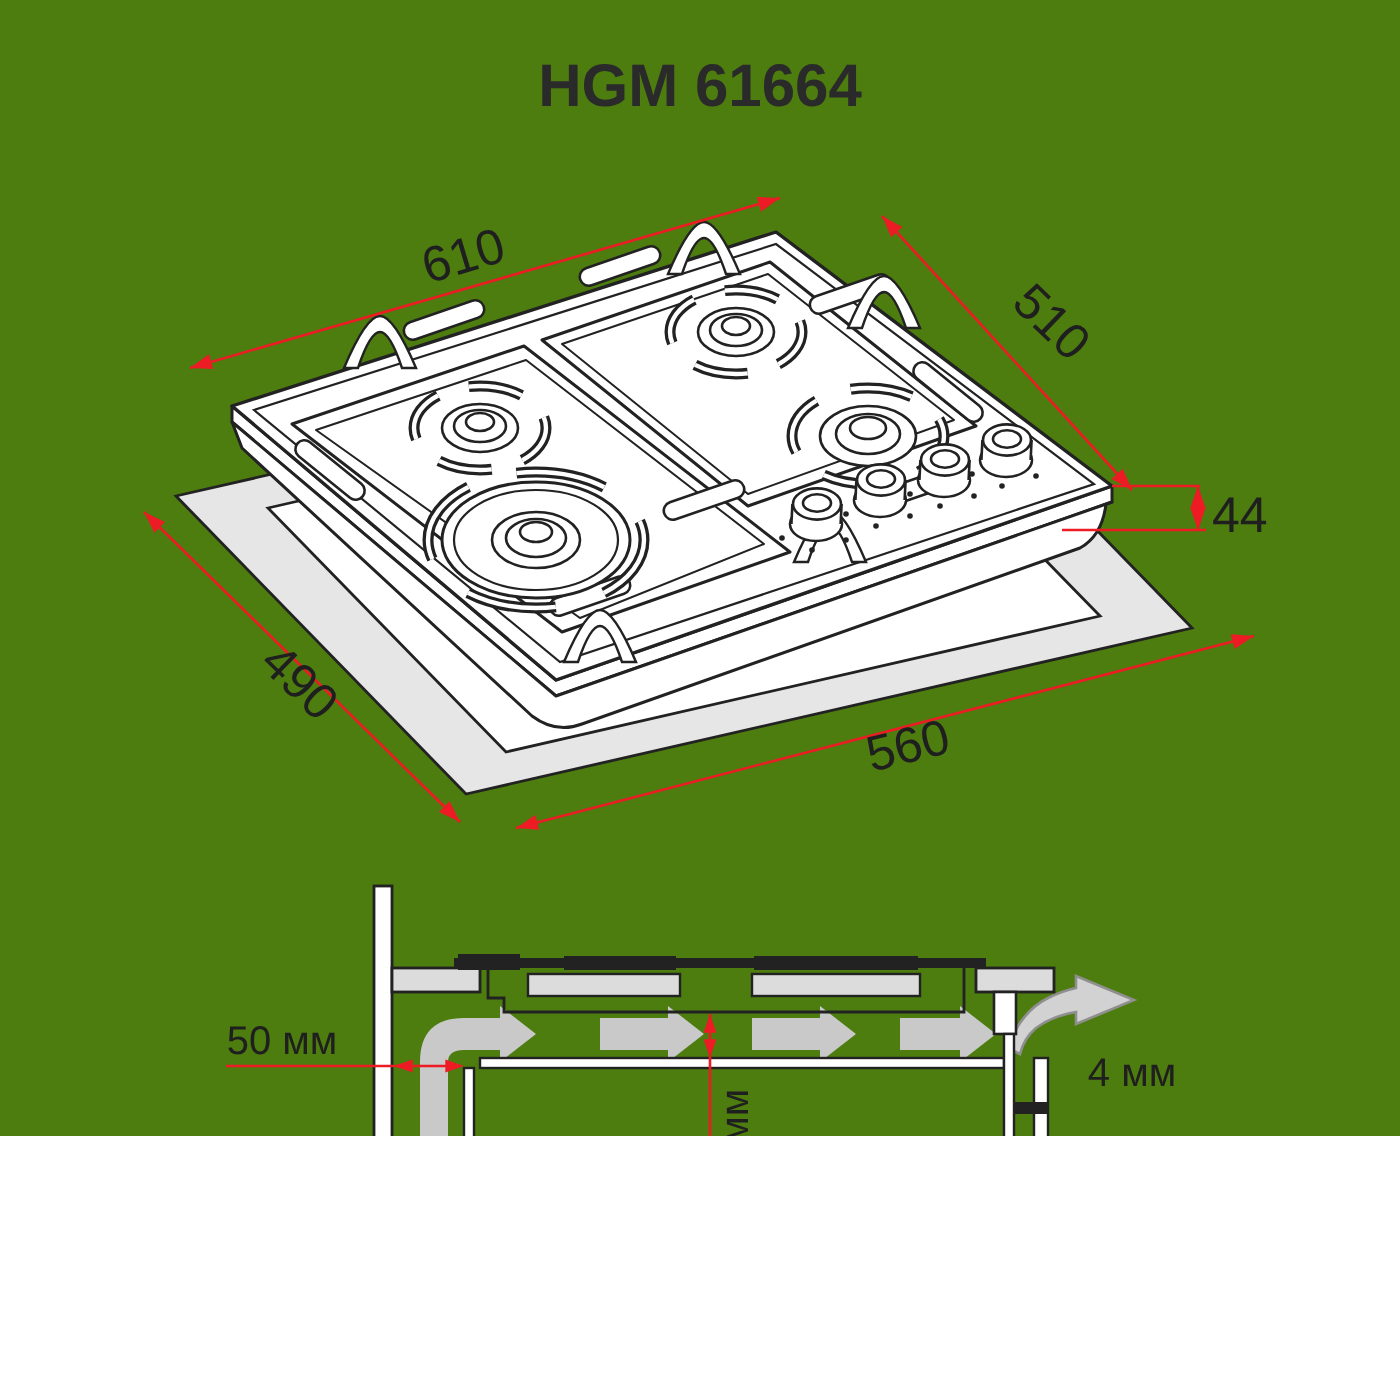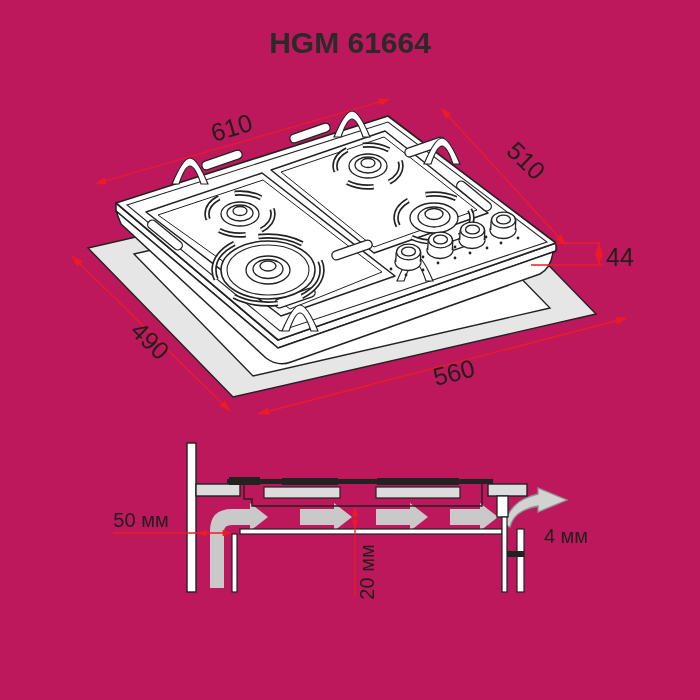--- a/index.html
+++ b/index.html
@@ -1,16 +1,16 @@
 <!DOCTYPE html>
 <html><head>
 <meta charset="utf-8">
 <style>
   html,body{margin:0;padding:0;background:#ffffff;}
-  #stage{position:relative;width:700px;height:700px;background:#be185d;overflow:hidden;
+  #stage{position:relative;width:700px;height:568px;background:#4d7c0f;overflow:hidden;
          font-family:"Liberation Sans", sans-serif;}
   svg{display:block;}
   .ln{stroke:#222222;fill:none;}
   .dim{stroke:#ed1c24;stroke-width:1.3;fill:none;}
   .dimfill{fill:#ed1c24;}
   text{fill:#1f1f1f;font-family:"Liberation Sans","DejaVu Sans",sans-serif;}
   .title-t{font-size:30px;font-weight:700;fill:#2a2a2a;}
   .num-t{font-size:25px;}
   .mm-t{font-size:20px;}
 </style>

